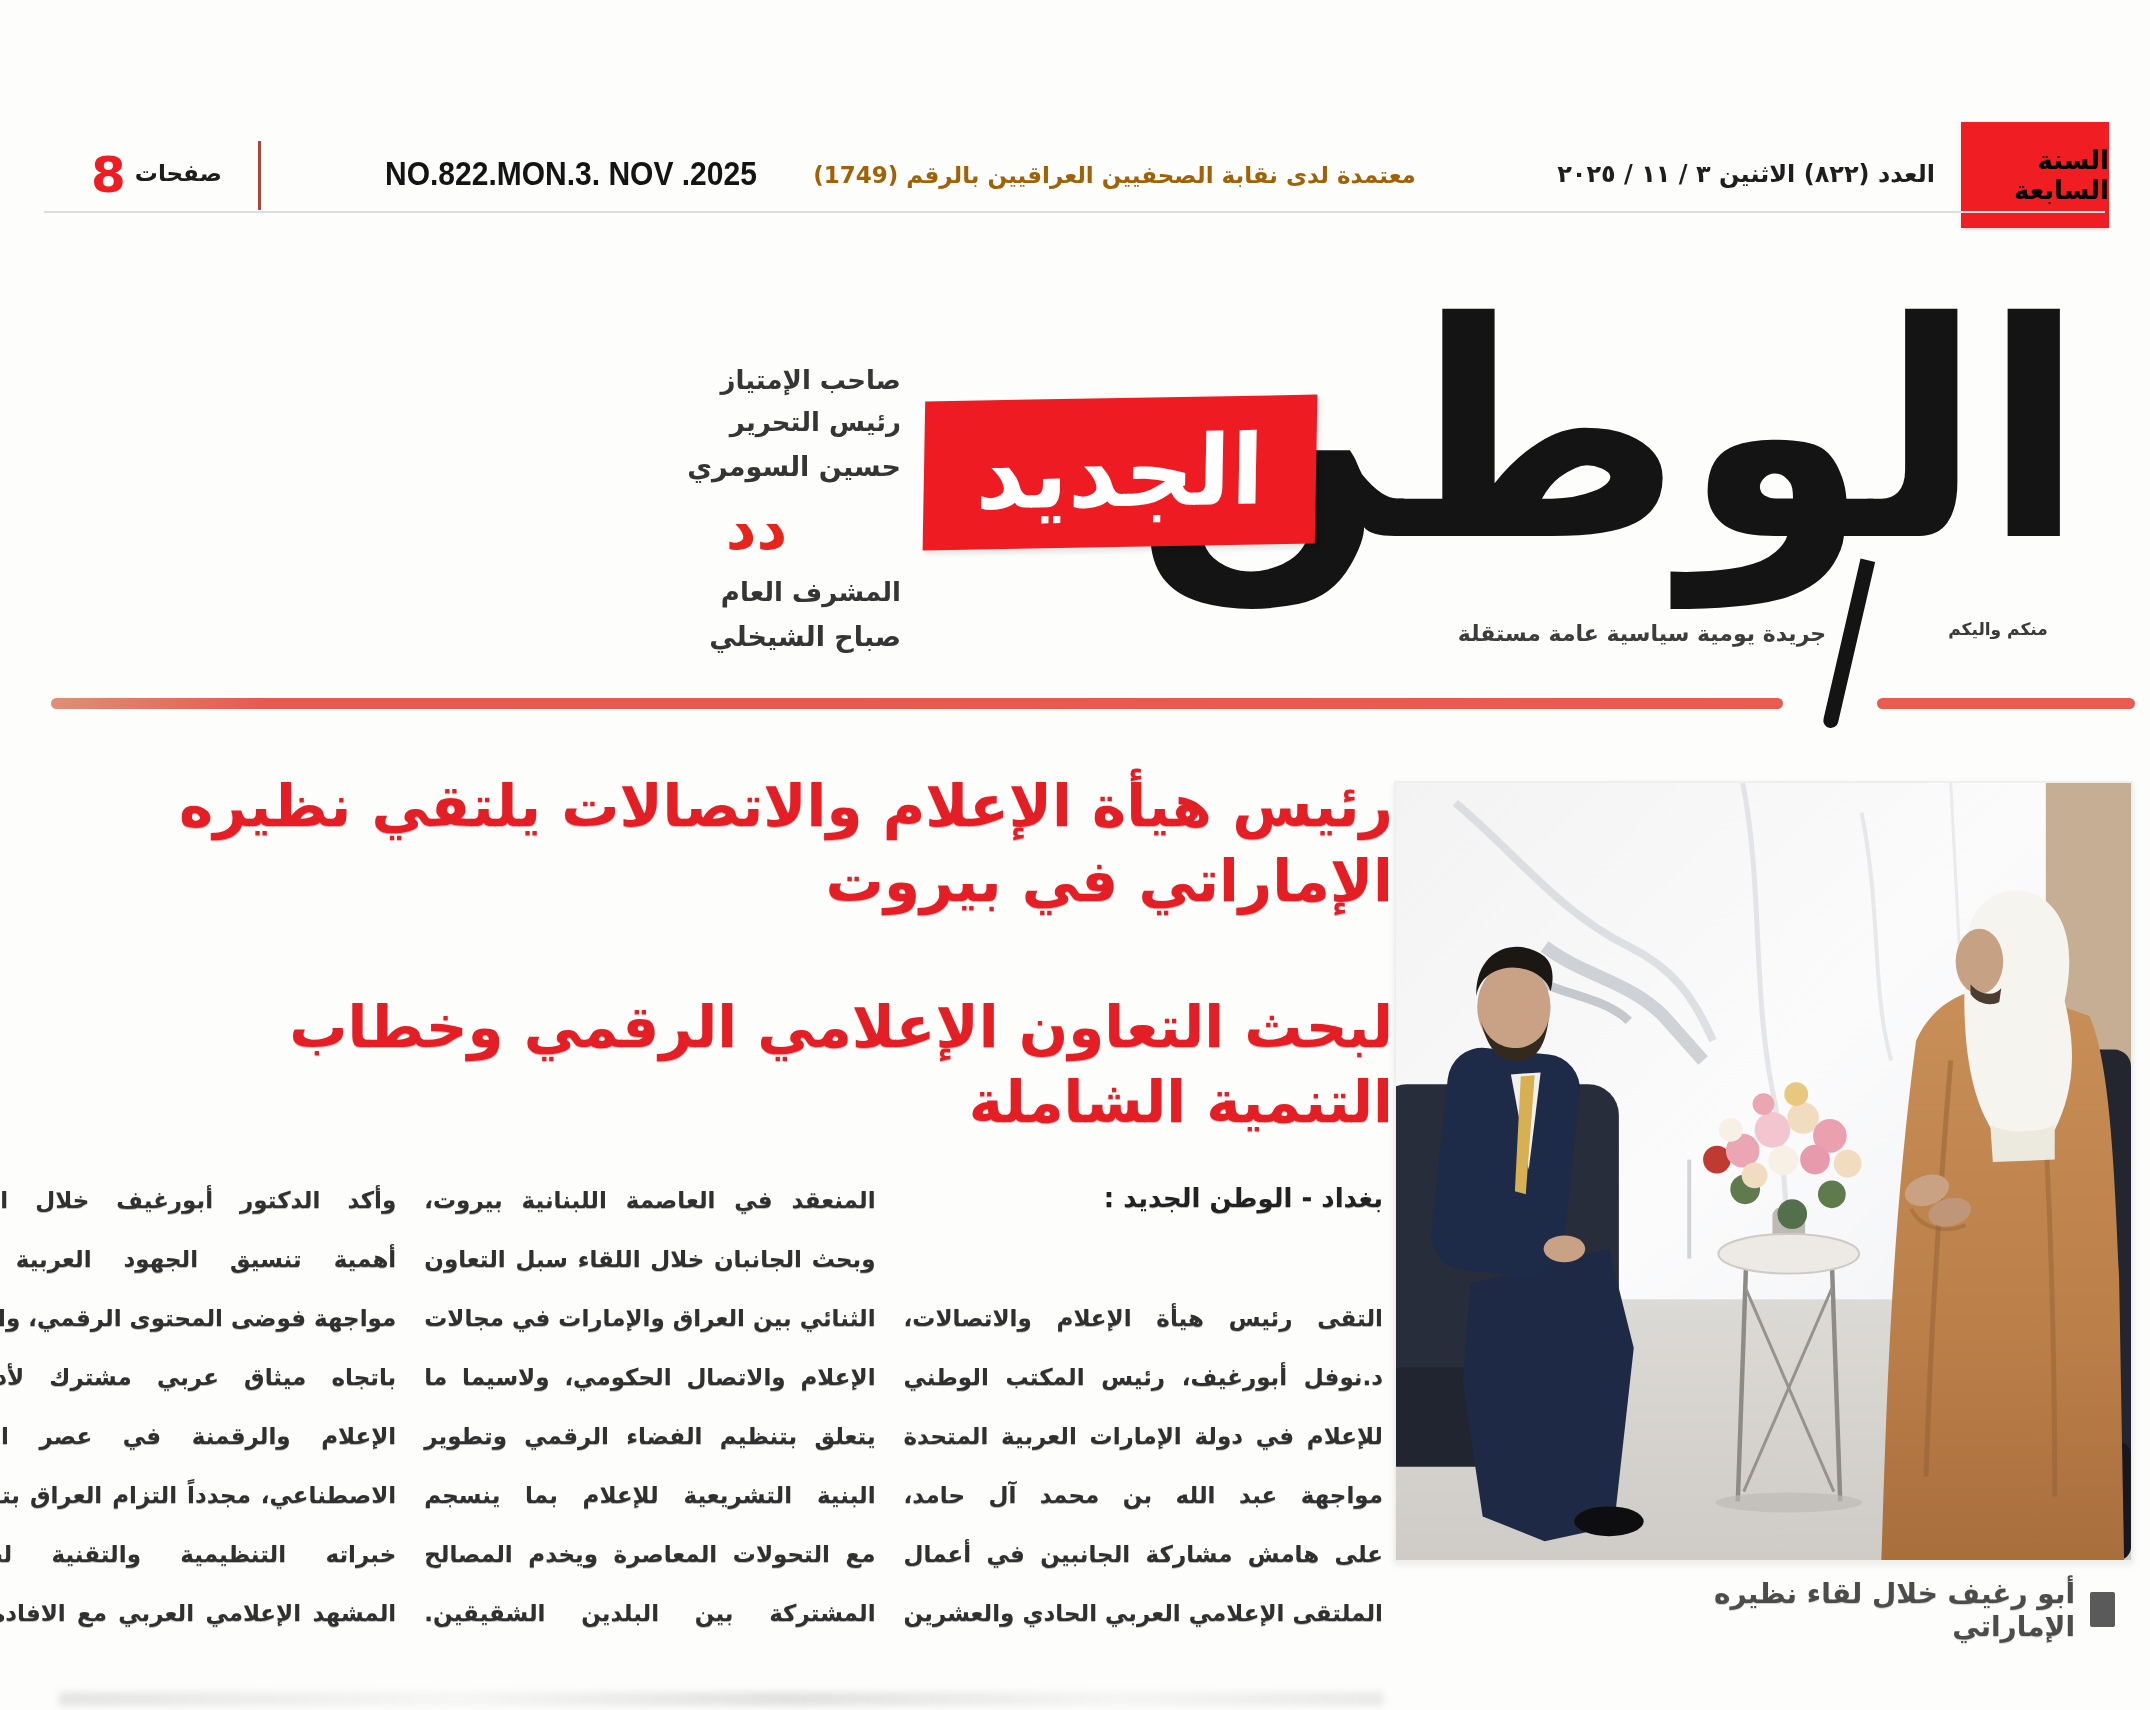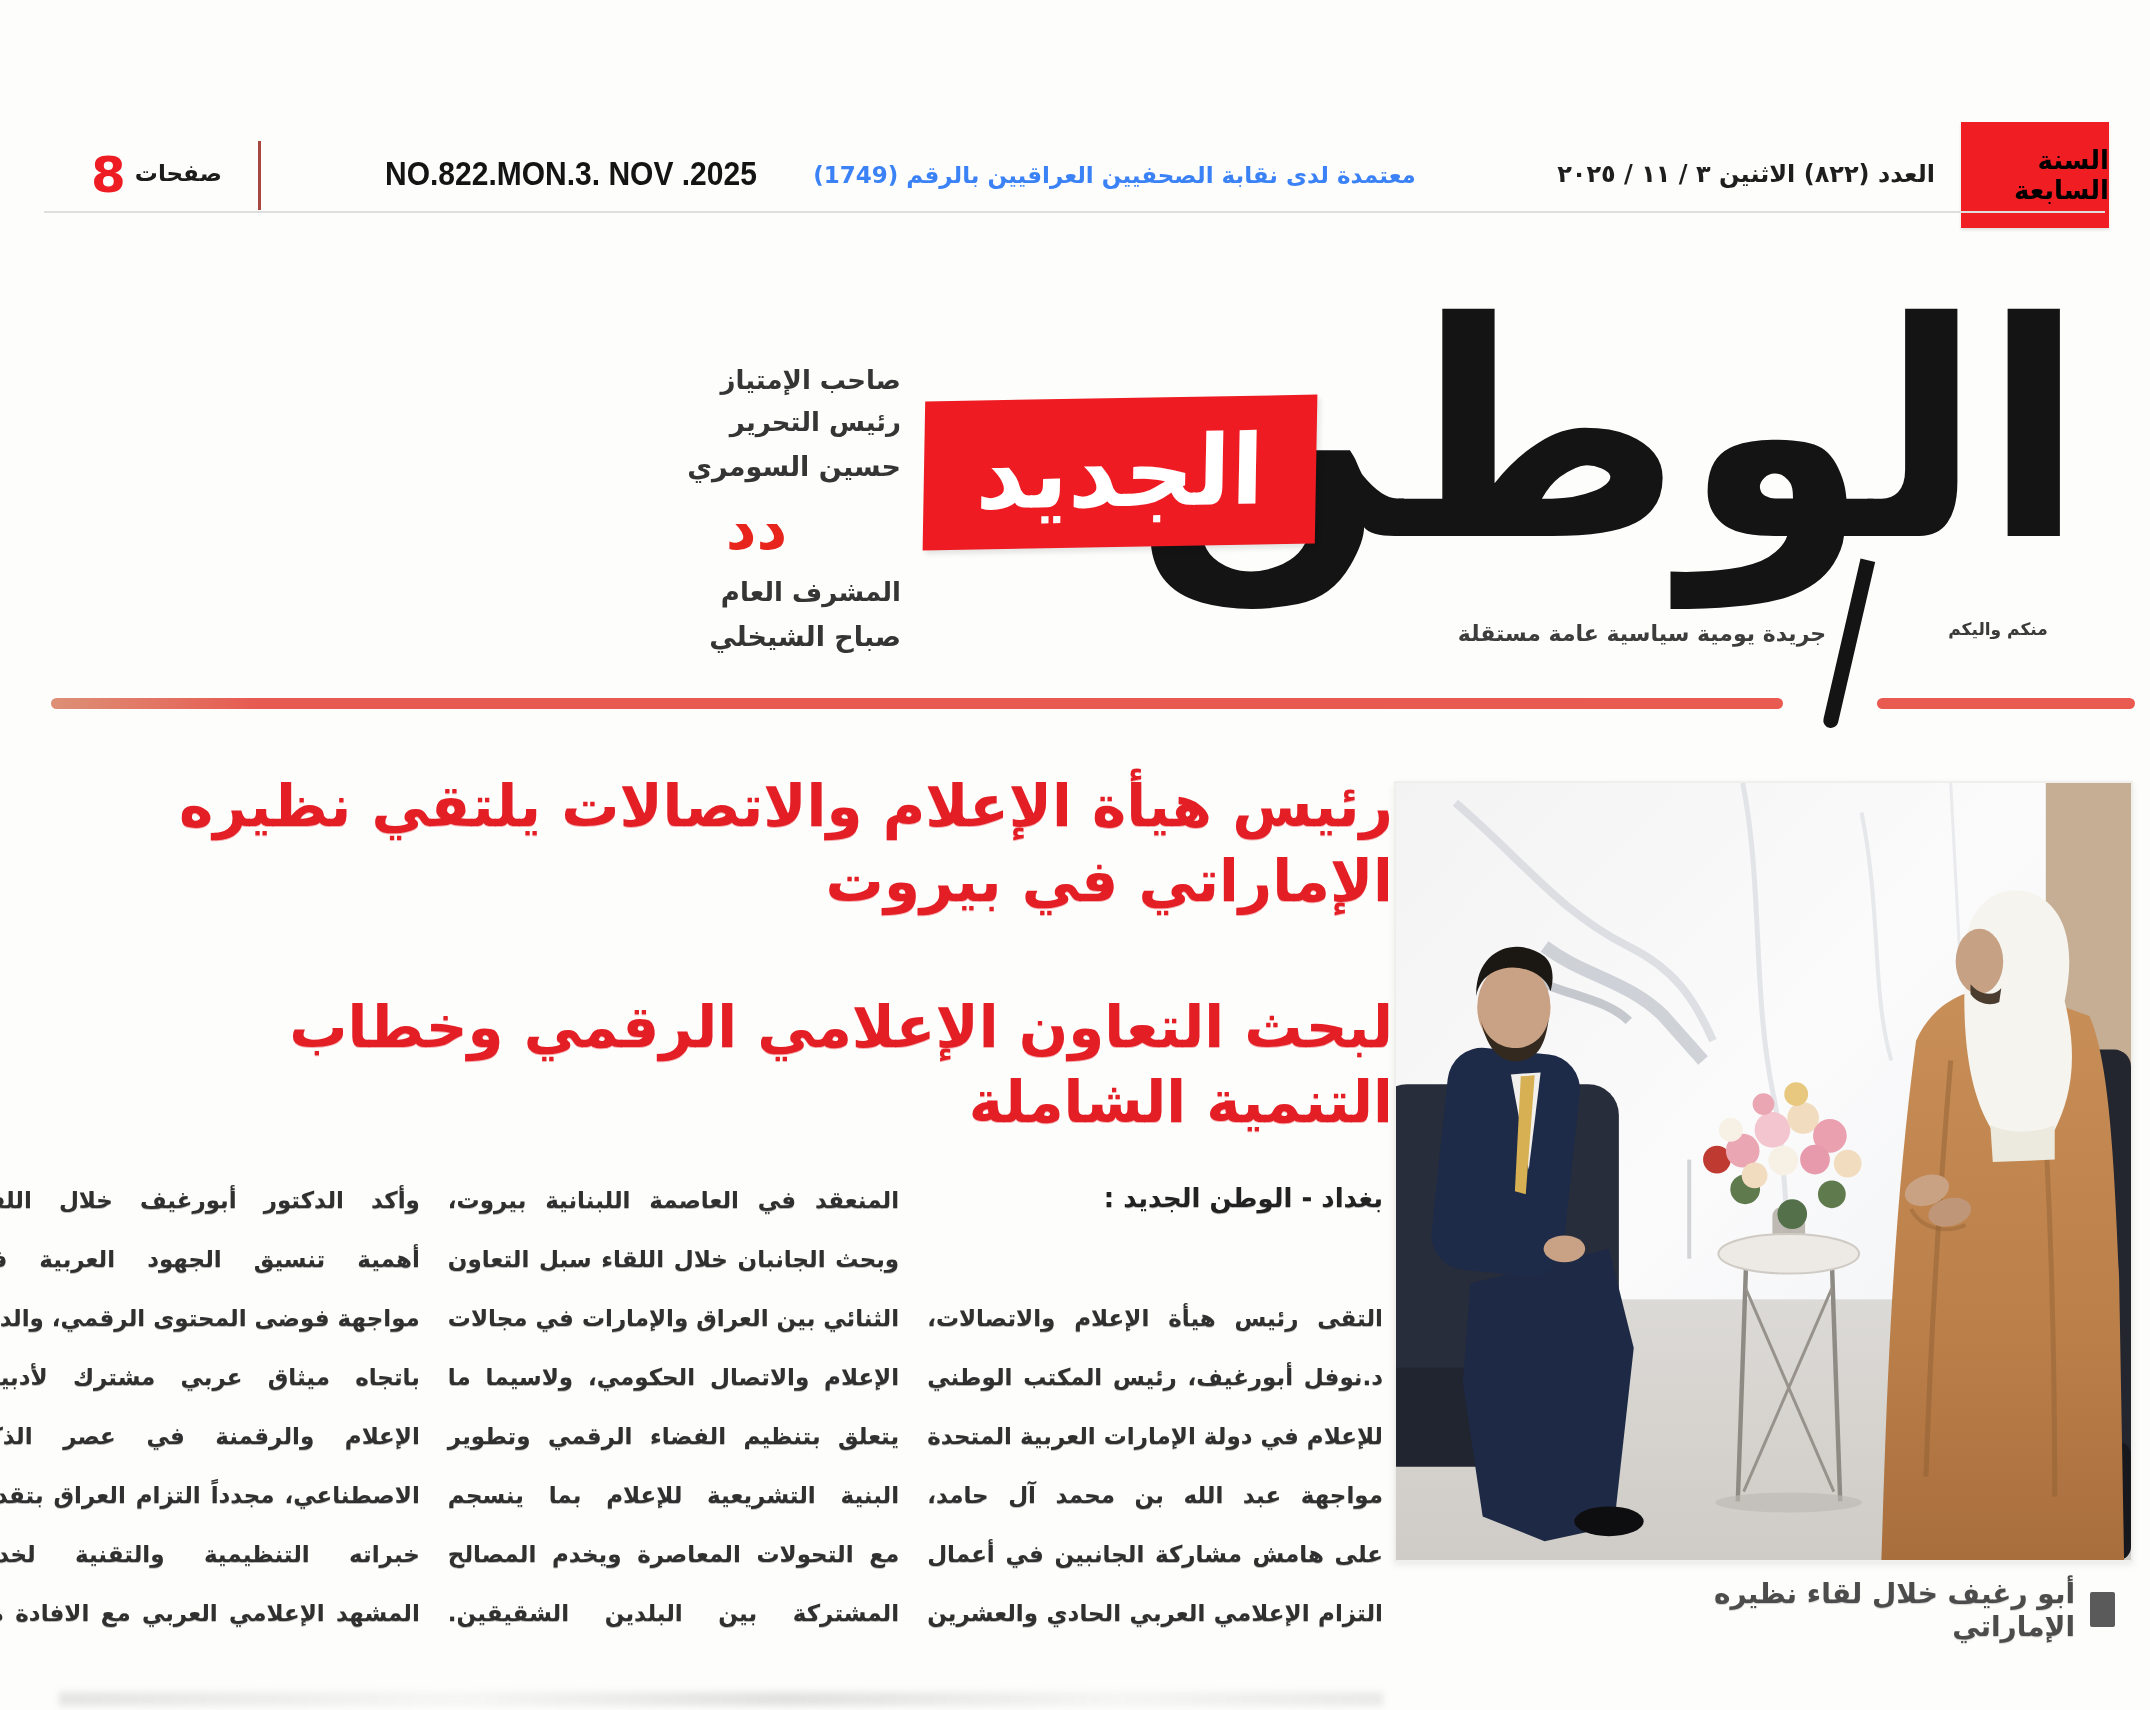--- a/index.html
+++ b/index.html
@@ -10,21 +10,21 @@
   .hdr-line{position:absolute;left:45px;right:45px;top:211px;height:1.5px;background:#dedede;}
   .pages-box{position:absolute;left:92px;top:140px;width:159px;height:70px;
              display:flex;align-items:center;justify-content:flex-end;gap:9px;direction:rtl;}
   .pages-num{color:#ee1c23;font-size:50px;font-weight:bold;line-height:1;}
   .pages-lbl{color:#1d1d1d;font-size:23px;font-weight:bold;padding-bottom:4px;}
   .hdr-divider{position:absolute;left:259px;top:141px;width:3px;height:69px;background:#a84641;}
   .date-en{position:absolute;left:386px;top:149px;width:413px;height:50px;
            font-family:"Liberation Sans", sans-serif;font-weight:bold;font-size:30px;
            letter-spacing:0px;color:#141414;display:flex;align-items:center;transform:scaleY(1.12);direction:ltr;}
   .accred{position:absolute;left:797px;top:150px;width:637px;height:50px;
-          font-size:23px;font-weight:bold;color:#3b82f6;display:flex;align-items:center;justify-content:center;direction:rtl;}
+          font-size:23px;font-weight:bold;color:#a16207;display:flex;align-items:center;justify-content:center;direction:rtl;}
   .issue-ar{position:absolute;left:1528px;top:149px;width:438px;height:50px;
             font-size:24px;font-weight:bold;color:#1e1e1e;display:flex;align-items:center;justify-content:center;direction:rtl;}
   .year-badge{position:absolute;left:1962px;top:122px;width:148px;height:106px;background:#f01e23;
               color:#000000;font-size:26px;font-weight:bold;display:flex;align-items:center;justify-content:center;
               box-shadow:0 2px 3px rgba(0,0,0,.12);direction:rtl;}
 
   
   .mast-left{position:absolute;left:568px;top:359px;width:334px;text-align:right;direction:rtl;color:#353535;}
   .mast-left .m-line{font-size:26px;font-weight:bold;height:42px;line-height:42px;text-align:right;}
   .mast-left .m-name{font-size:27px;font-weight:bold;height:48px;line-height:48px;}
@@ -220,21 +220,21 @@
   <div class="article">
     <div class="col">
       <div class="dateline">بغداد - الوطن الجديد :</div>
       <div class="spacer"></div>
       <div>
           <div class="art-line">التقى رئيس هيأة الإعلام والاتصالات،</div>
           <div class="art-line">د.نوفل أبورغيف، رئيس المكتب الوطني</div>
           <div class="art-line">للإعلام في دولة الإمارات العربية المتحدة</div>
           <div class="art-line">مواجهة عبد الله بن محمد آل حامد،</div>
           <div class="art-line">على هامش مشاركة الجانبين في أعمال</div>
-          <div class="art-line">التزام الإعلامي العربي الحادي والعشرين</div>
+          <div class="art-line">الملتقى الإعلامي العربي الحادي والعشرين</div>
         </div>
     </div>
     <div class="col">
       <div>
           <div class="art-line">المنعقد في العاصمة اللبنانية بيروت،</div>
           <div class="art-line">وبحث الجانبان خلال اللقاء سبل التعاون</div>
           <div class="art-line">الثنائي بين العراق والإمارات في مجالات</div>
           <div class="art-line">الإعلام والاتصال الحكومي، ولاسيما ما</div>
           <div class="art-line">يتعلق بتنظيم الفضاء الرقمي وتطوير</div>
           <div class="art-line">البنية التشريعية للإعلام بما ينسجم</div>

